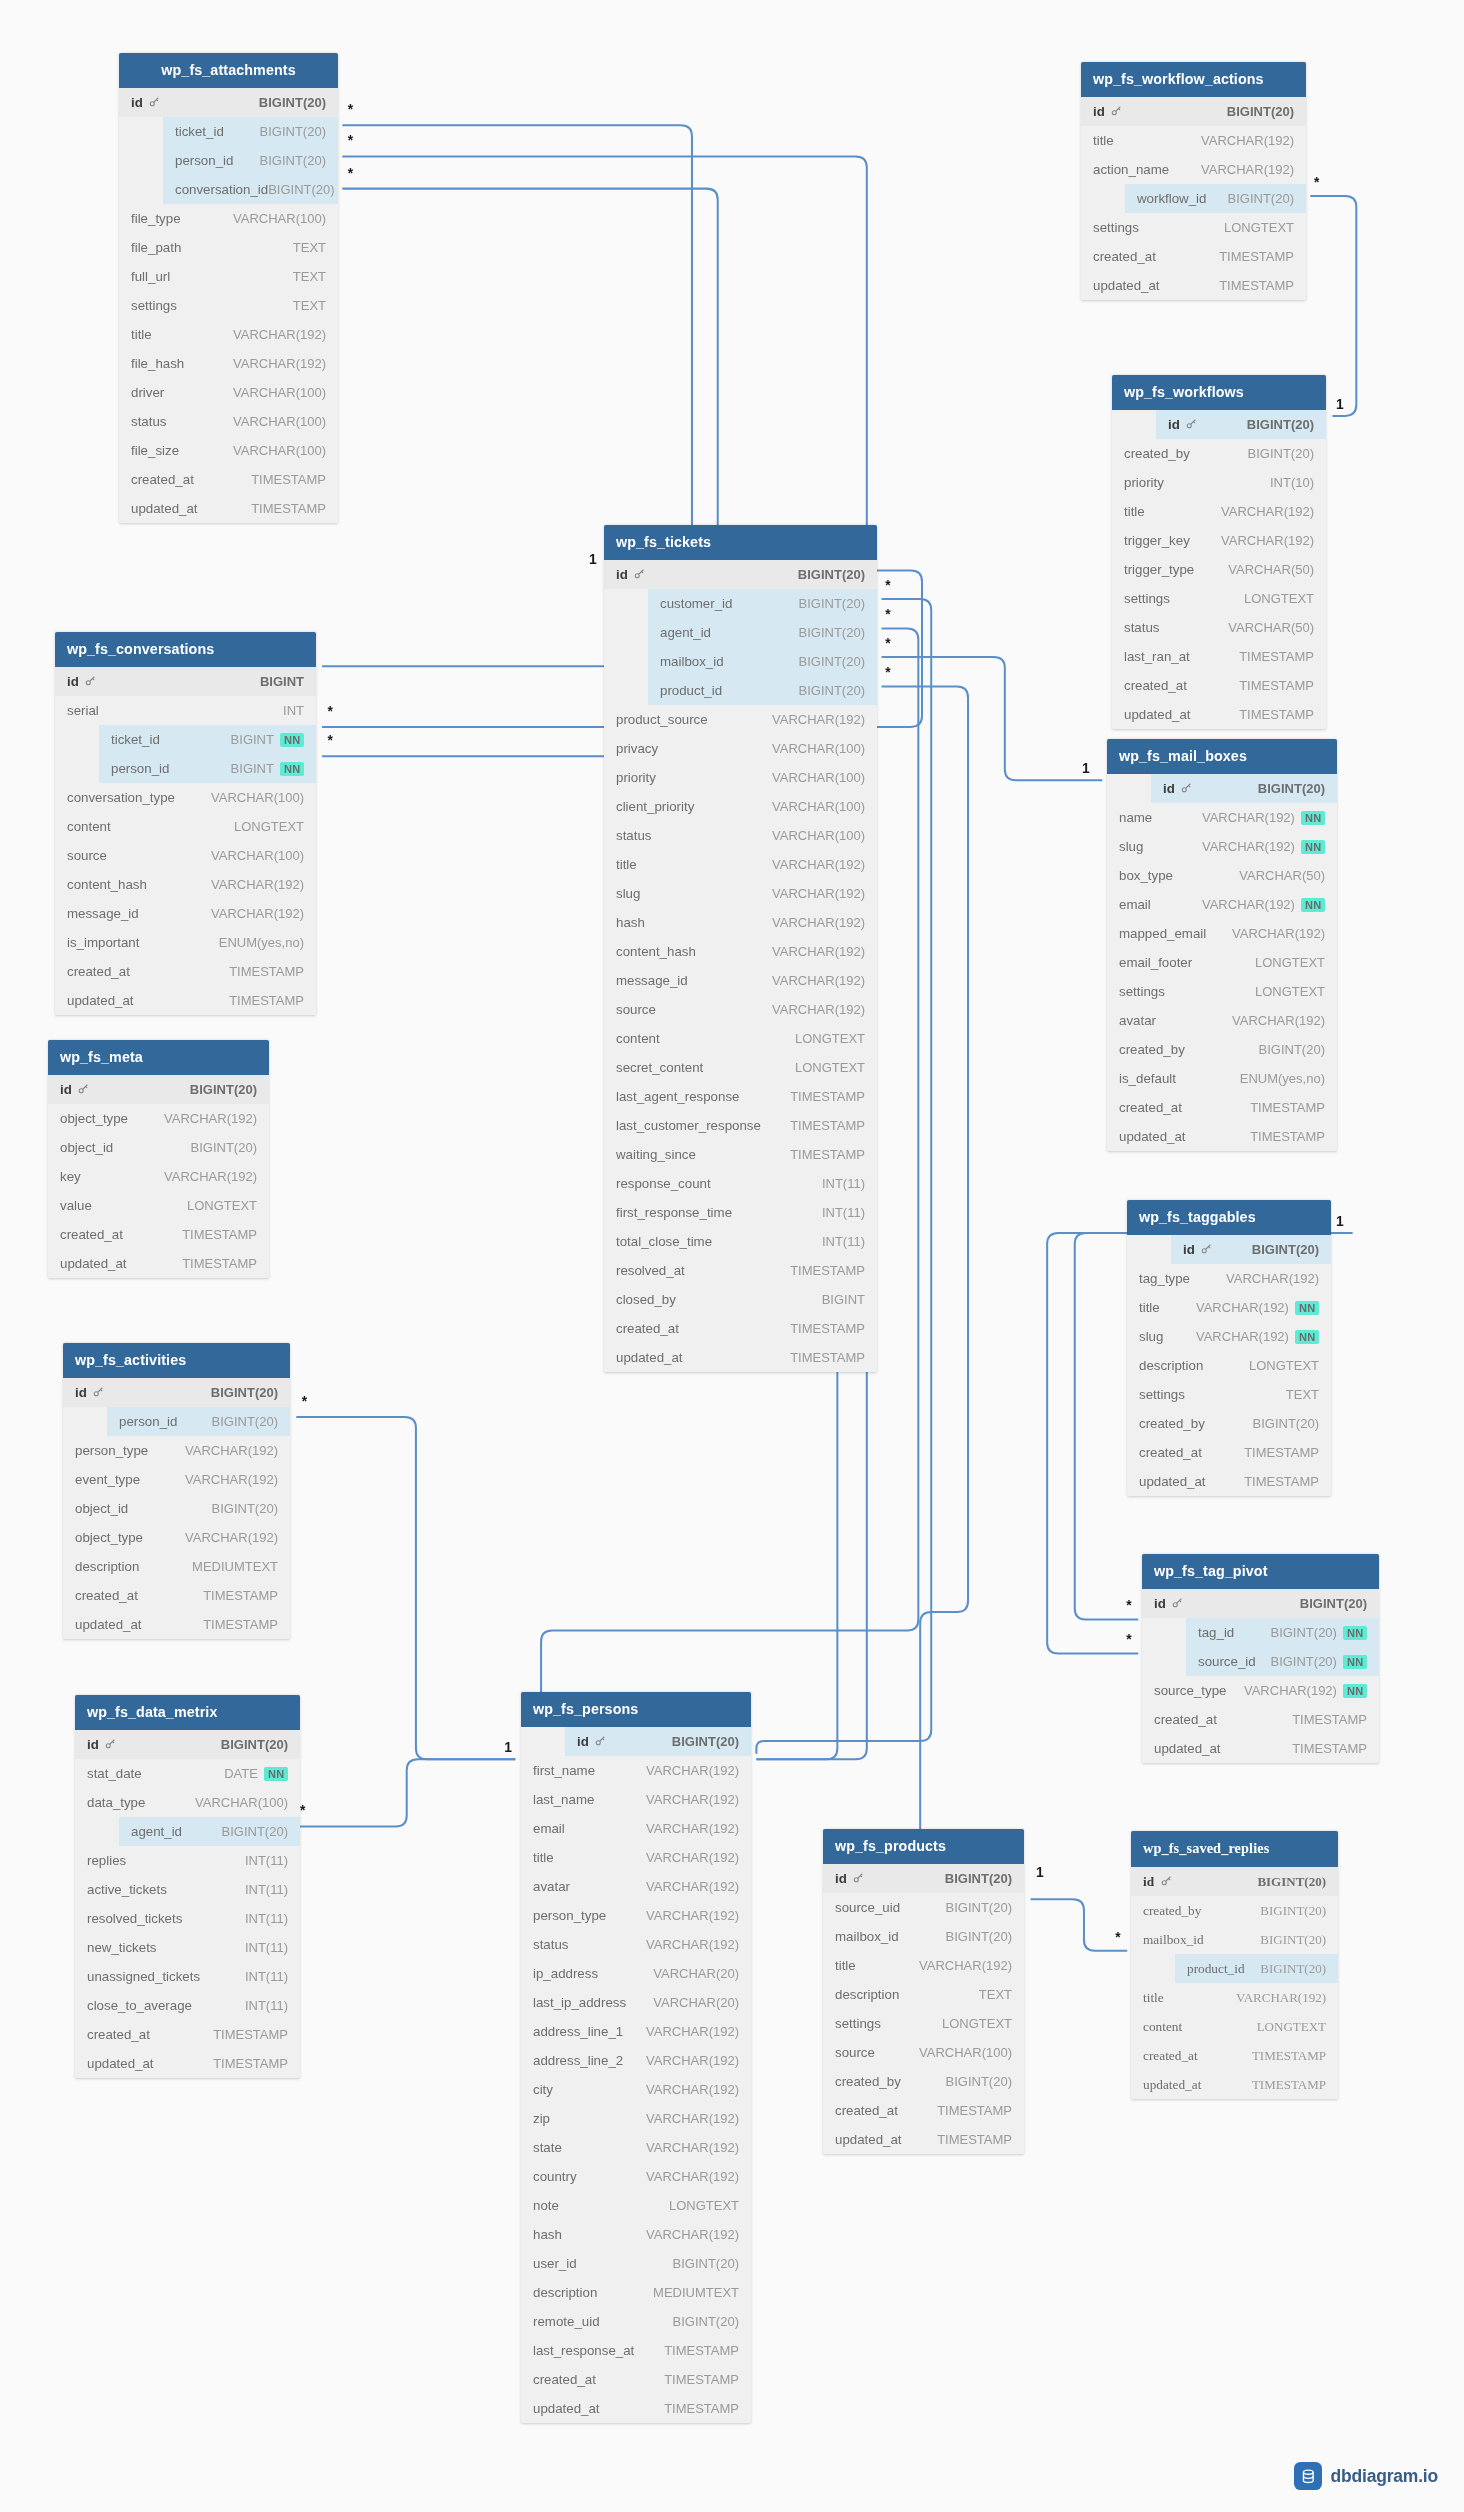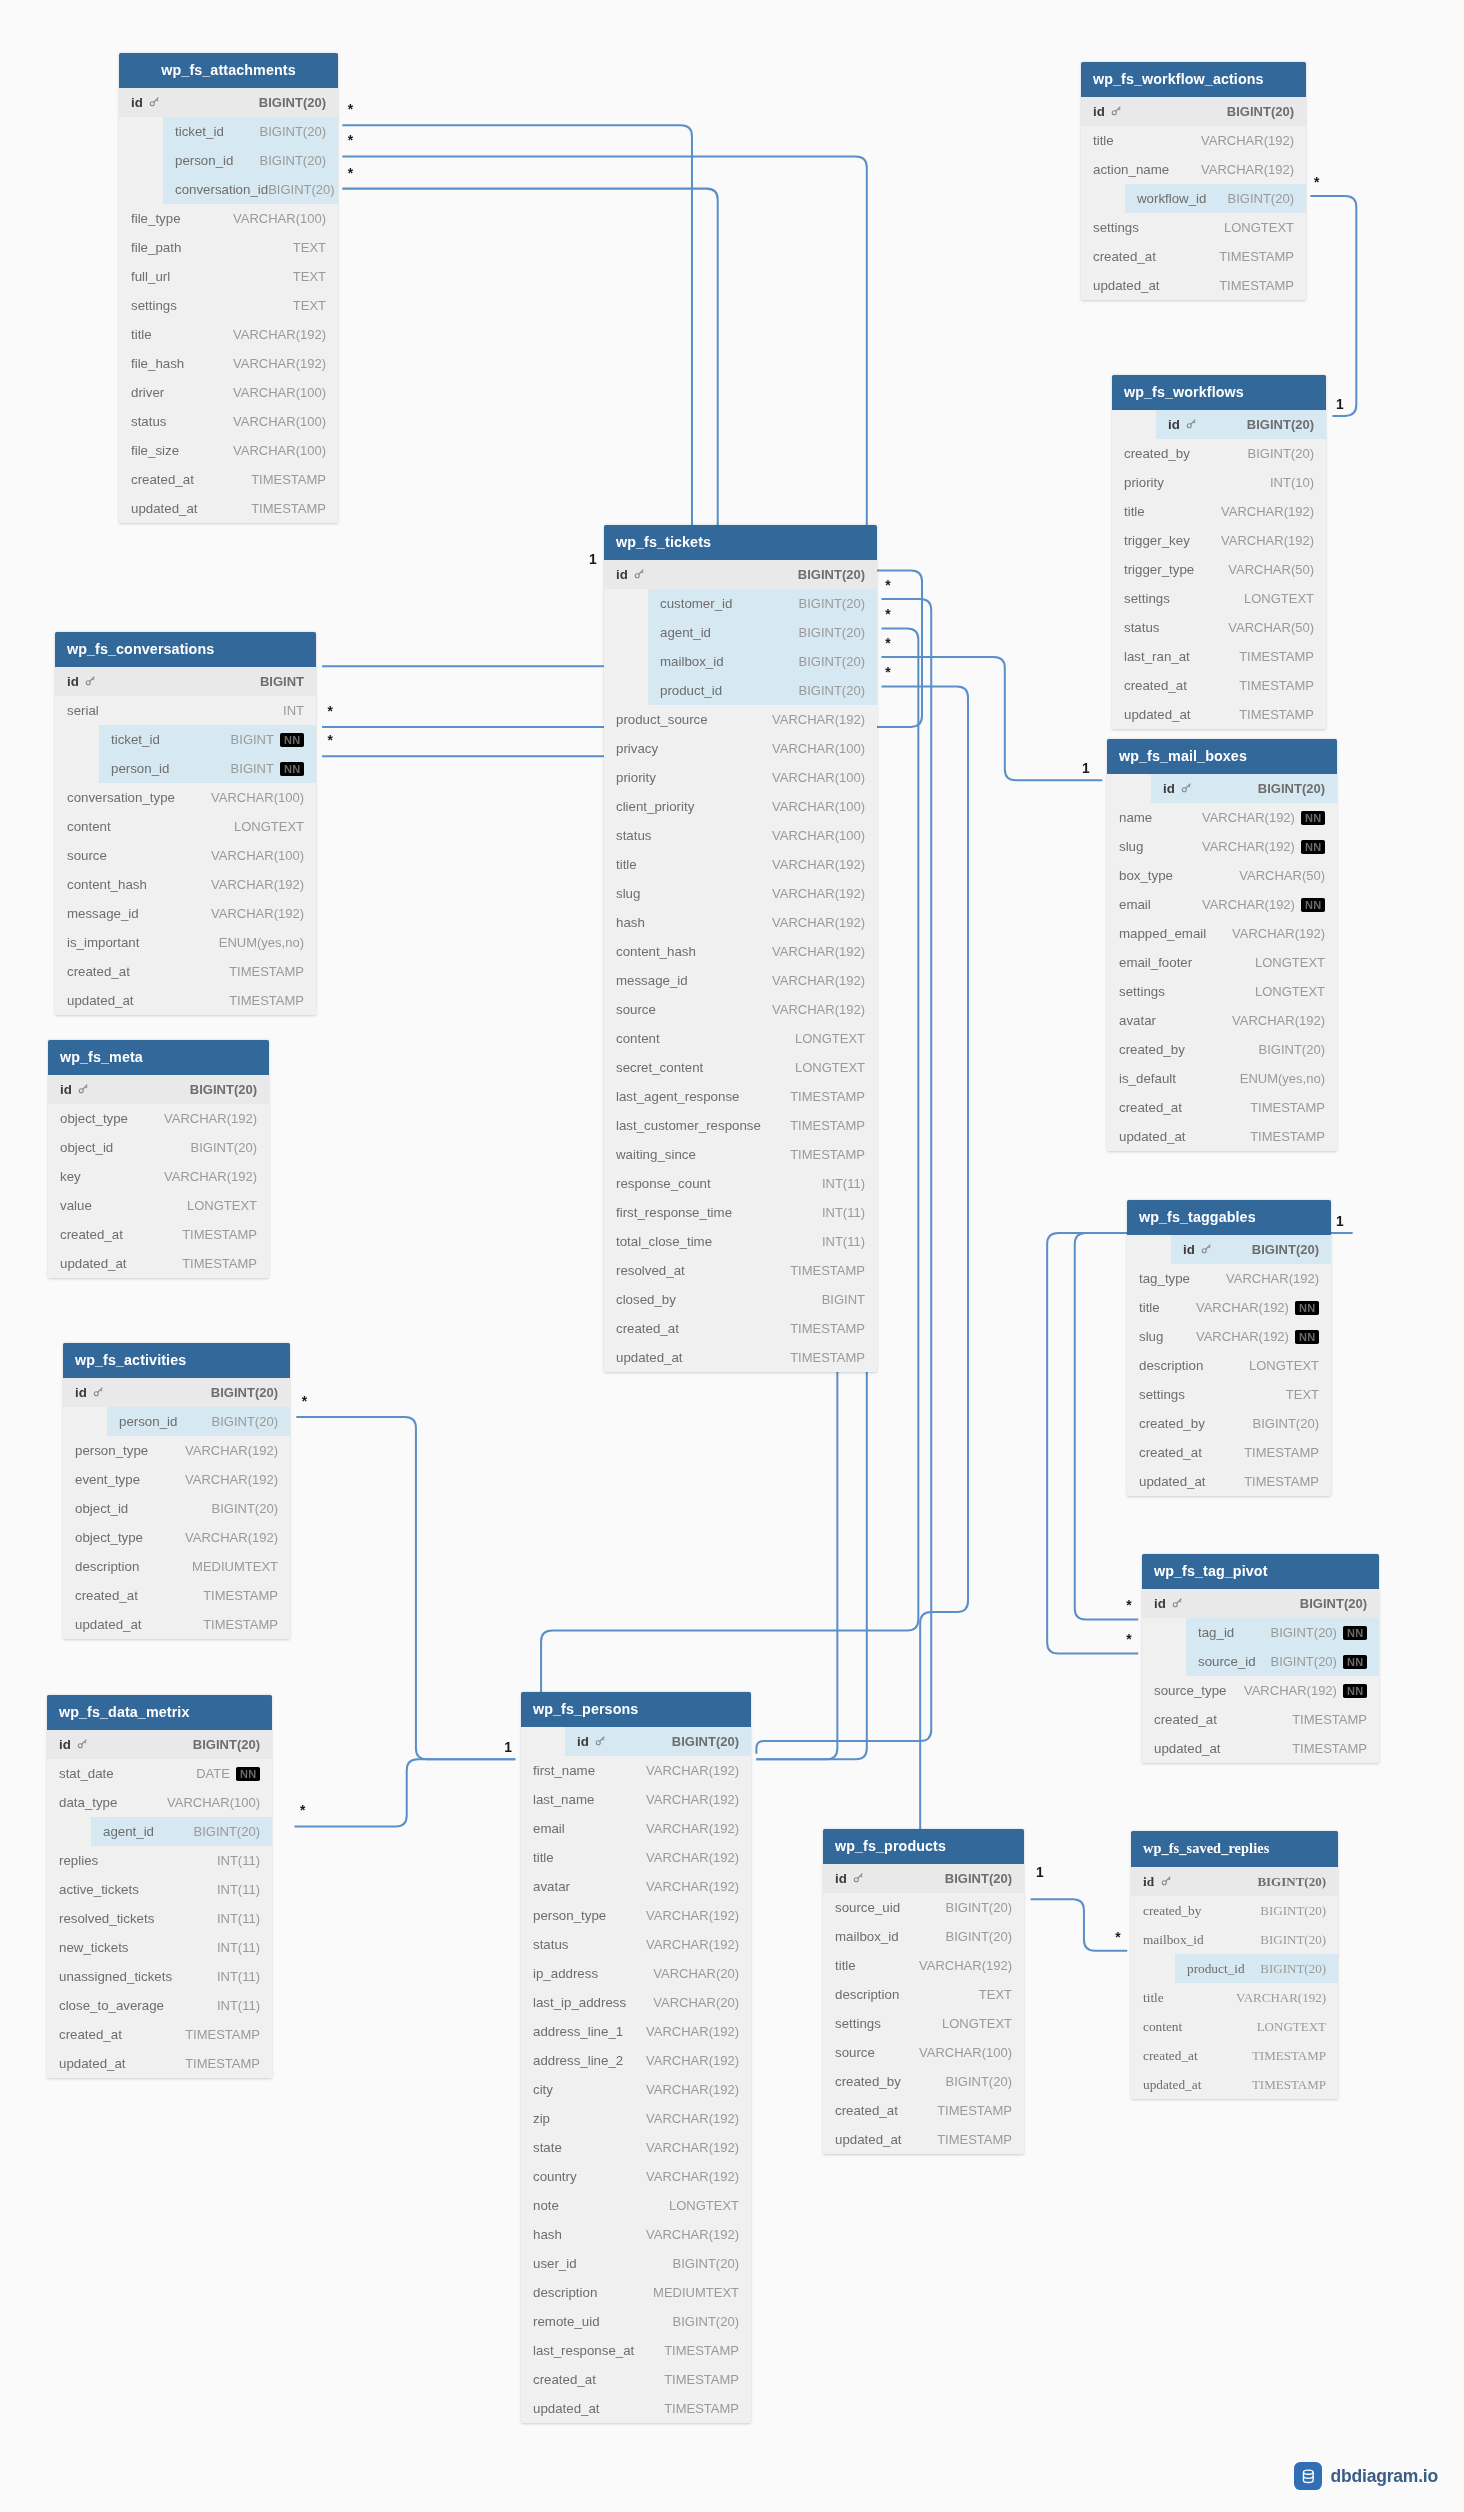--- a/index.html
+++ b/index.html
@@ -43,21 +43,21 @@
     background:#f0f0f0;
     white-space:nowrap;
   }
   .field.pk { background:#e9e9e9; }
   .field.fk { background:#d6e8f2;margin-left:44px; }
   .field .fname { color:#6e6e6e; display:flex; align-items:center; gap:5.5px; }
   .field.pk .fname { color:#3b3b3b; font-weight:bold; }
   .field.pk .ftype { color:#6e6e6e; font-weight:bold; }
   .ftype { color:#9a9a9a; font-size:13px; display:flex; align-items:center; gap:6.4px; }
   .nn {
-    background:#000000; color:#6b6b6b; font-size:11px;
+    background:#5eead4; color:#6b6b6b; font-size:11px;
     padding:0.9px 3.7px; border-radius:1.8px; font-weight:600; letter-spacing:0.2px;
   }
   .keyicon { display:inline-block; width:12px; height:12px; position:relative; top:0.9px; }
 
   .brand {
     position:absolute; right:26px; bottom:22px;
     display:flex; align-items:center; gap:8.3px;margin-top:44px;
   }
   .brand-logo {
     width:28px; height:28px; border-radius:6.4px;
@@ -507,21 +507,21 @@
         </div>
         <div class="field">
           <span class="fname">
             <span>updated_at</span>
           </span>
           <span class="ftype">
             <span>TIMESTAMP</span>
           </span>
         </div>
       </div>
-      <div class="table" style="left: 47px; top: 1695px; width: 225px;">
+      <div class="table" style="left: 75px; top: 1695px; width: 225px;">
         <div class="table-header">wp_fs_data_metrix</div>
         <div class="field pk">
           <span class="fname">
             <span>id</span>
             <span><svg class="keyicon" viewBox="0 0 24 24" fill="none" stroke="#8a8a8a" stroke-width="2.2" stroke-linecap="round">
                 <circle cx="8.5" cy="15.5" r="4"></circle>
                 <path d="M11.5 12.5 L20 4"></path>
                 <path d="M17 7 L19.5 9.5"></path>
               </svg></span>
           </span>

